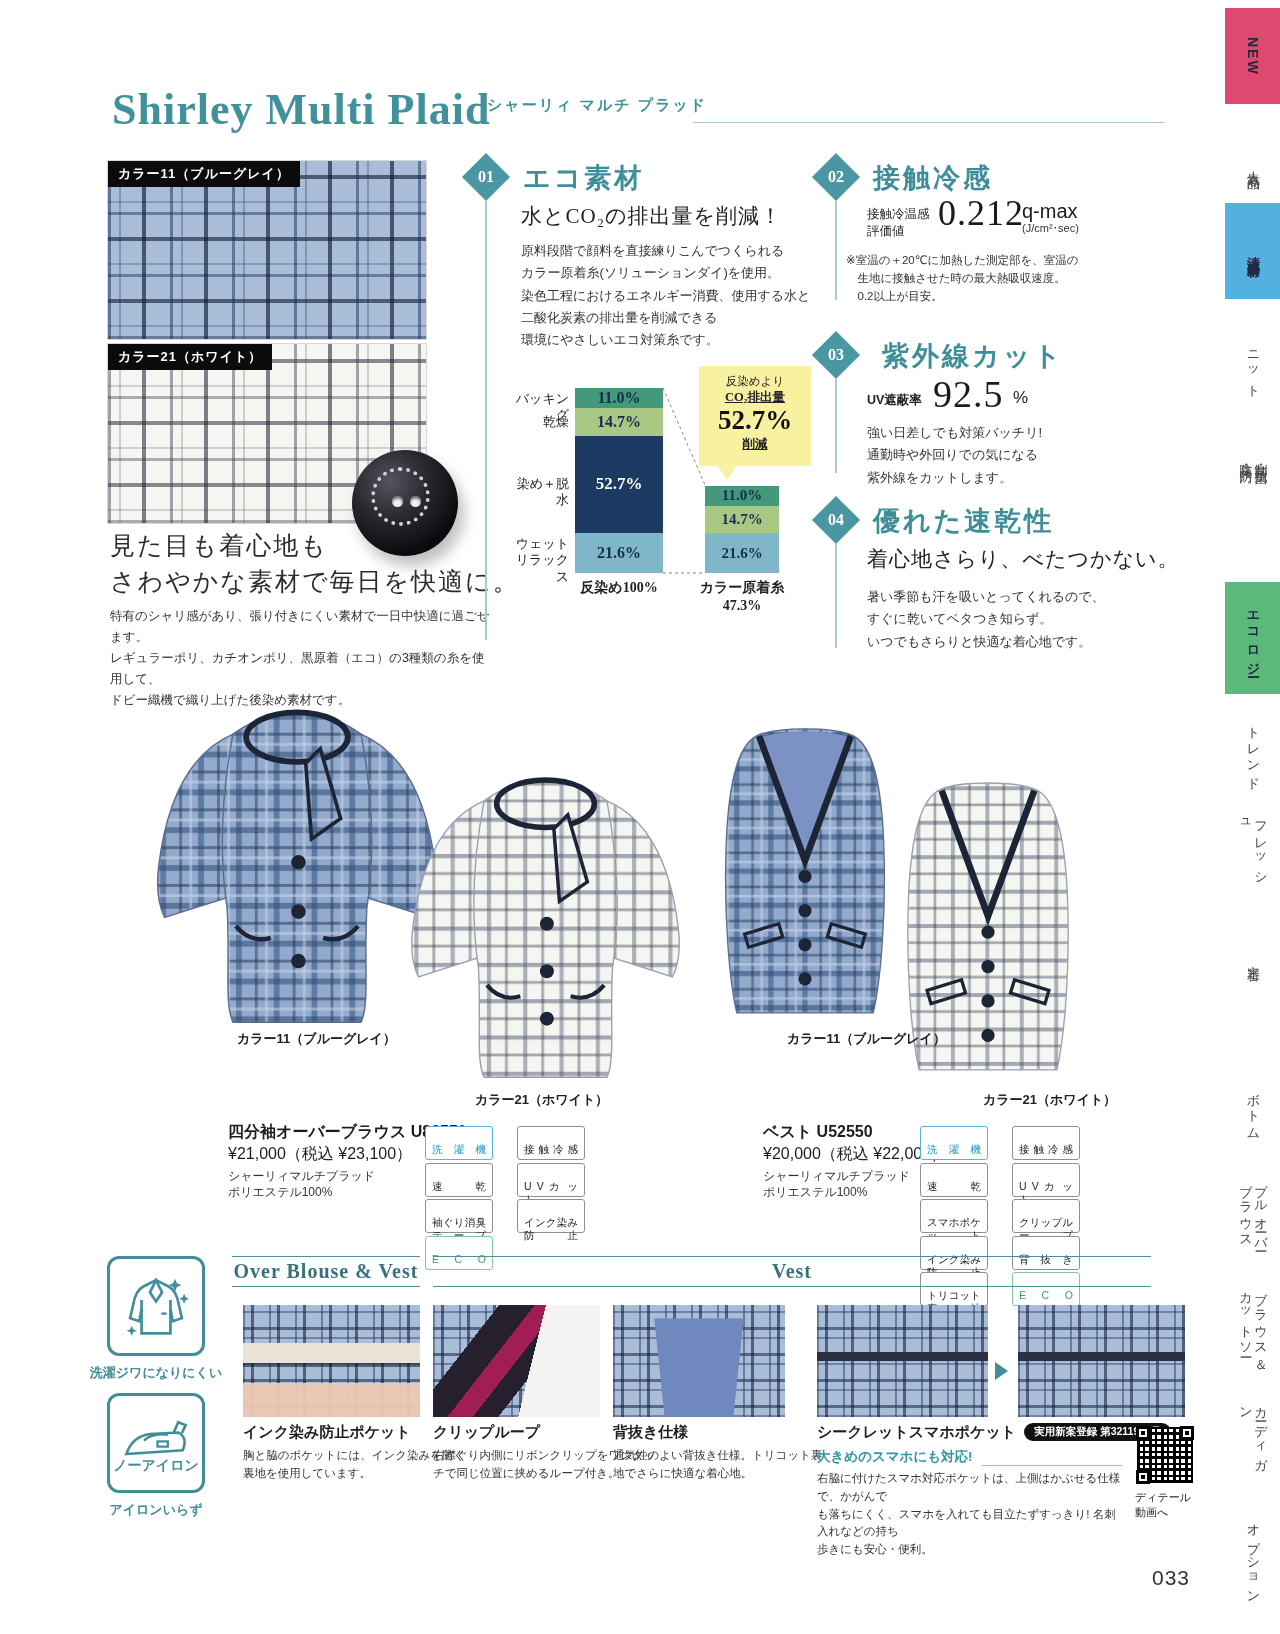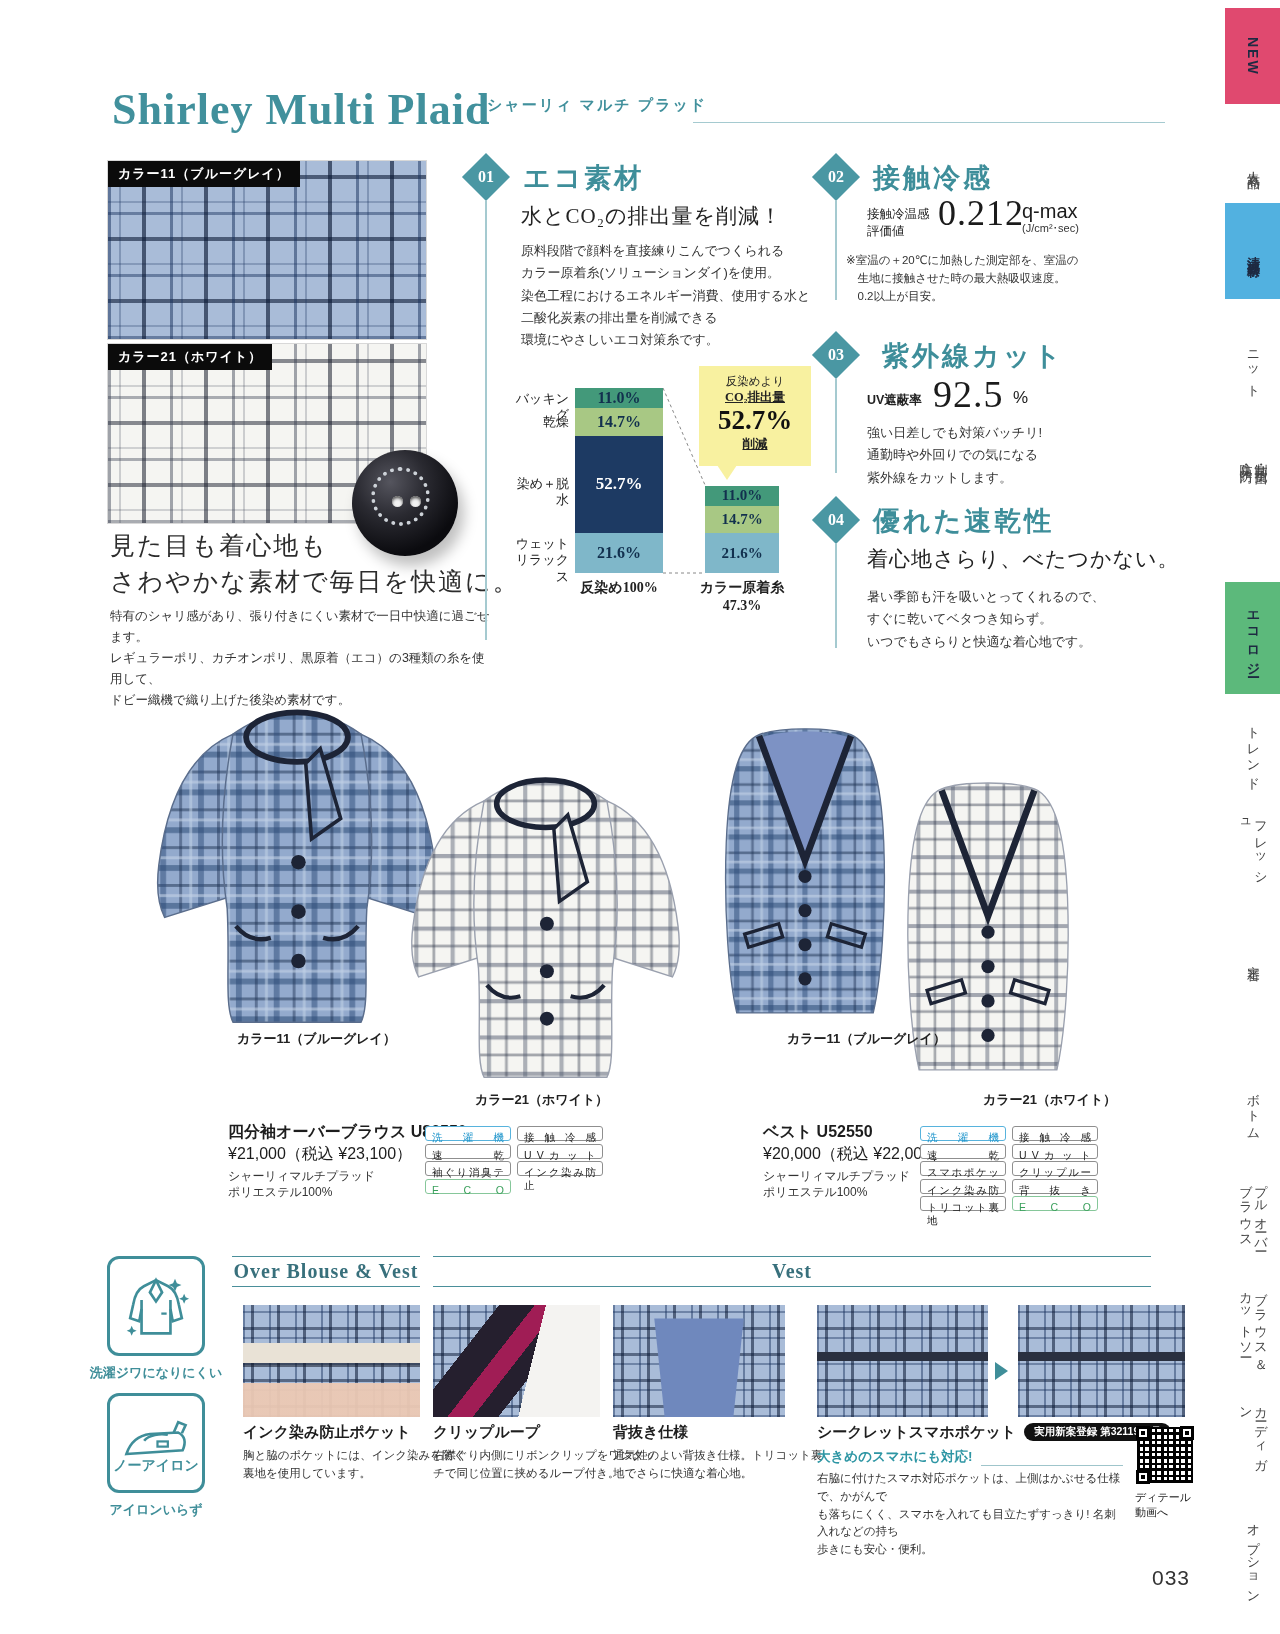--- a/index.html
+++ b/index.html
@@ -61,22 +61,22 @@
   .co-l2 { font-family:"Liberation Serif",serif; font-size:12.5px; font-weight:bold; color:#222; text-decoration:underline; }
   .co-val { font-family:"Liberation Serif",serif; font-size:27px; font-weight:bold; color:#111; line-height:1.1; }
   .co-l3 { font-family:"Liberation Serif",serif; font-size:12.5px; font-weight:bold; color:#222; text-decoration:underline; }
 
   
   .color-lab { font-size:13px; font-weight:bold; color:#222; }
   .p-name { font-size:16px; font-weight:bold; color:#1d1d1d; }
   .p-price { font-size:16px; color:#1d1d1d; }
   .p-meta { font-size:12px; color:#333; }
   .tagcol { position:absolute; display:flex; flex-direction:column; gap:2.5px; }
-  .tag { width:86px; height:15px; border:1px solid #8f8f8f; border-radius:3px; font-size:10.5px; color:#222;
-         padding:4px 6px; line-height:13px; text-align:justify; text-align-last:justify; background:#fff; }
+  .tag { width:68px; height:15px; border:1px solid #8f8f8f; border-radius:3px; font-size:10.5px; color:#222;
+         padding:16px 6px; line-height:13px; text-align:justify; text-align-last:justify; background:#fff; }
   .tag.t-blue { border-color:#57b3dd; color:#2196cc; }
   .tag.t-green { border-color:#86c79a; color:#3ba05c; }
 
   
   .care-box { left:107px; width:98px; height:100px; border:3px solid #3f8e99; border-radius:12px; display:flex; align-items:center; justify-content:center; flex-direction:column; background:#fff; }
   .care-lab { left:88px; width:136px; text-align:center; font-size:13px; font-weight:bold; color:#3f8e99; }
   .care-inner { font-size:14px; font-weight:bold; color:#3f8e99; margin-top:-6px; }
 
   
   .d-head { position:absolute; border-top:1.5px solid #4a8f9a; border-bottom:1.5px solid #4a8f9a; height:31px;

